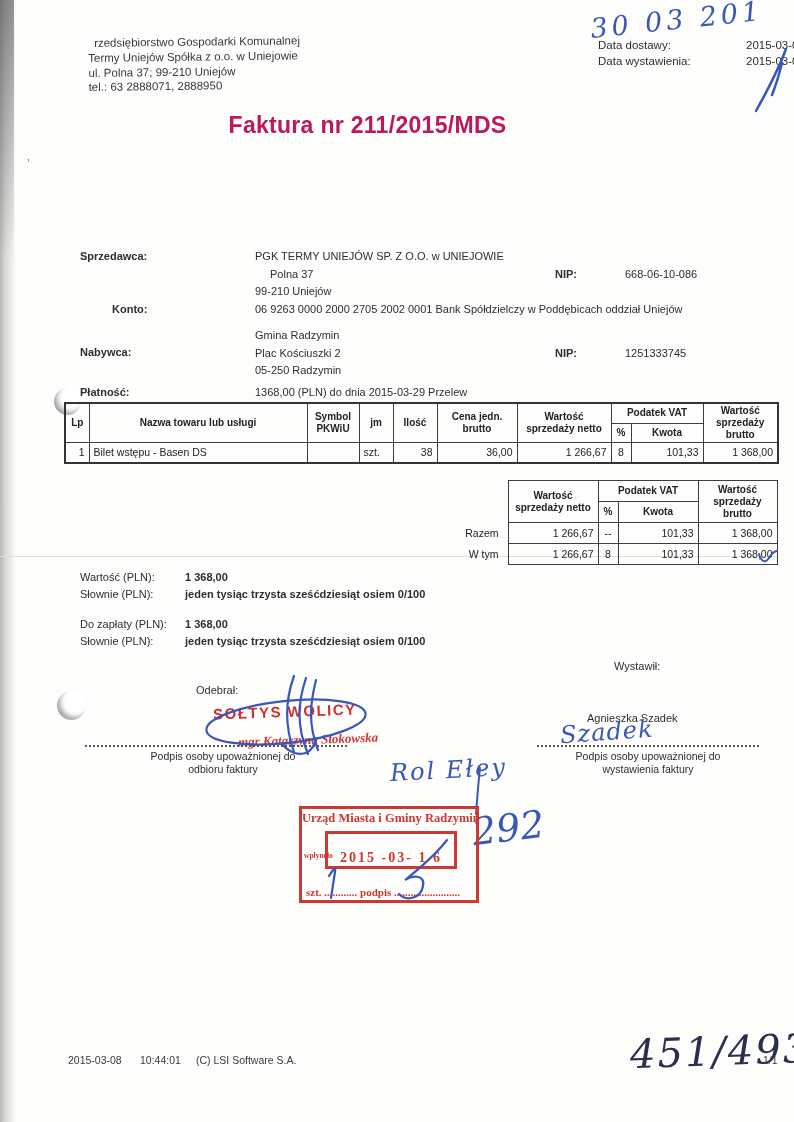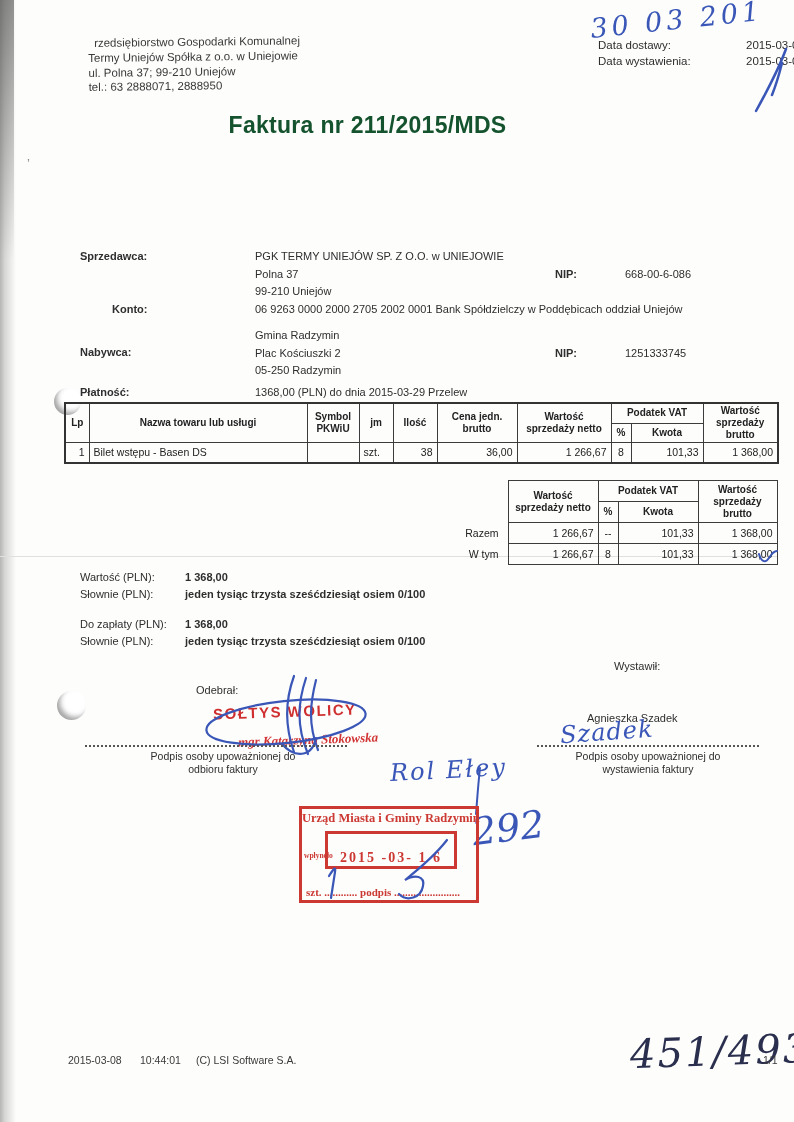--- a/index.html
+++ b/index.html
@@ -23,21 +23,21 @@
   .hole-2 { left:57px; top:691px; width:29px; height:29px; }
   .fold-line { left:0; top:556px; width:778px; height:1px; background:#e0e0dd; }
   .speck { color:#8a8a8a; font-size:13px; }
 
   
   .supplier { left:88px; top:36px; font-size:11.5px; line-height:14.8px; color:#3a3a3a; transform:rotate(-0.7deg); transform-origin:left top; }
   .dates { left:598px; top:37px; line-height:16px; font-size:11.5px; }
   .dates .row { display:flex;gap:36px; }
   .dates .lbl { width:112px; }
   .doc-title { left:0; top:112px; width:630px; text-align:center; text-indent:58px;
-    font-size:23px; font-weight:bold; letter-spacing:.3px; color:#14532d;padding-left:47px; }
+    font-size:23px; font-weight:bold; letter-spacing:.3px; color:#be185d;padding-left:47px; }
 
   
   .t11 { font-size:11px; }
 
   
   table { border-collapse:collapse; font-size:10.5px; color:#222; }
   .items { left:64px; top:402px; }
   .items th, .items td, .sum .b { border:1px solid #3c3c3c; }
   .items { border:2px solid #333; }
   th { font-weight:bold; text-align:center; padding:1px 3px; font-size:10px; line-height:12px; }
@@ -112,23 +112,23 @@
 
   <div class="abs ink hw-top-date">30 03 201</div>
   <svg class="stroke" style="left:752px;top:45px;" width="40" height="70">
     <path d="M34,4 C26,26 14,48 4,66 M30,18 C27,30 24,40 20,50" stroke="#3a57b8" stroke-width="2.5" fill="none" stroke-linecap="round"></path>
   </svg>
 
   <div class="abs doc-title">Faktura nr 211/2015/MDS</div>
 
   <div class="abs bold t11" style="left:80px;top:250px;">Sprzedawca:</div>
   <div class="abs t11" style="left:255px;top:250px;">PGK TERMY UNIEJÓW SP. Z O.O. w UNIEJOWIE</div>
-  <div class="abs t11" style="left:255px;top:268px;">Polna 37</div>
+  <div class="abs t11" style="left:270px;top:268px;">Polna 37</div>
   <div class="abs bold t11" style="left:555px;top:268px;">NIP:</div>
-  <div class="abs t11" style="left:625px;top:268px;">668-00-6-086</div>
+  <div class="abs t11" style="left:625px;top:268px;">668-06-10-086</div>
   <div class="abs t11" style="left:255px;top:285px;">99-210 Uniejów</div>
   <div class="abs bold t11" style="left:80px;top:303px;margin-left:32px;">Konto:</div>
   <div class="abs t11" style="left:255px;top:303px;">06 9263 0000 2000 2705 2002 0001 Bank Spółdzielczy w Poddębicach oddział Uniejów</div>
 
   <div class="abs bold t11" style="left:80px;top:329px;margin-top:17px;">Nabywca:</div>
   <div class="abs t11" style="left:255px;top:329px;">Gmina Radzymin</div>
   <div class="abs t11" style="left:255px;top:347px;">Plac Kościuszki 2</div>
   <div class="abs bold t11" style="left:555px;top:347px;">NIP:</div>
   <div class="abs t11" style="left:625px;top:347px;">1251333745</div>
   <div class="abs t11" style="left:255px;top:364px;">05-250 Radzymin</div>

